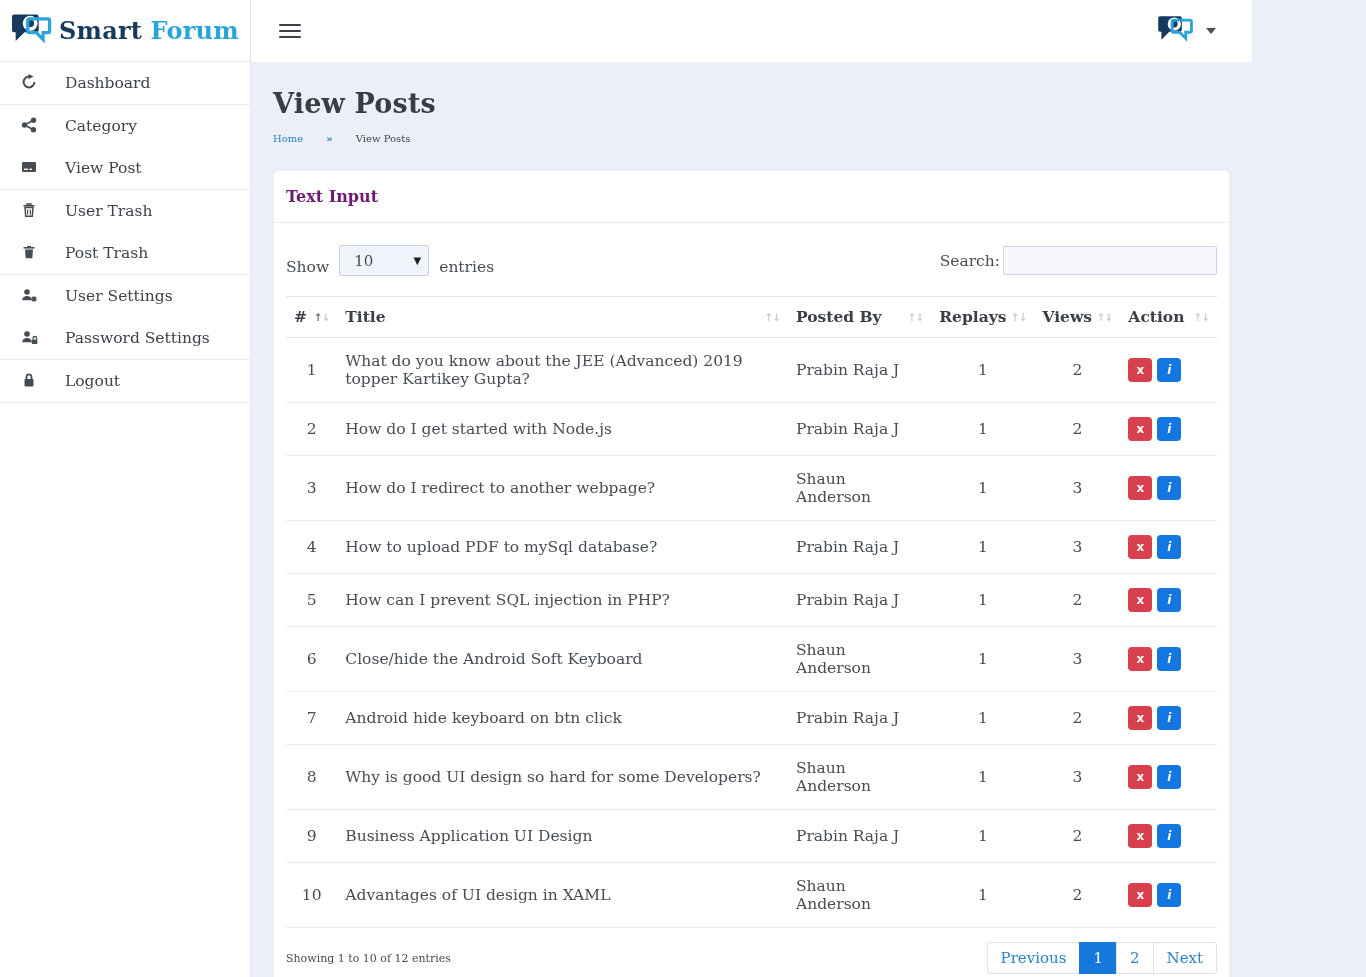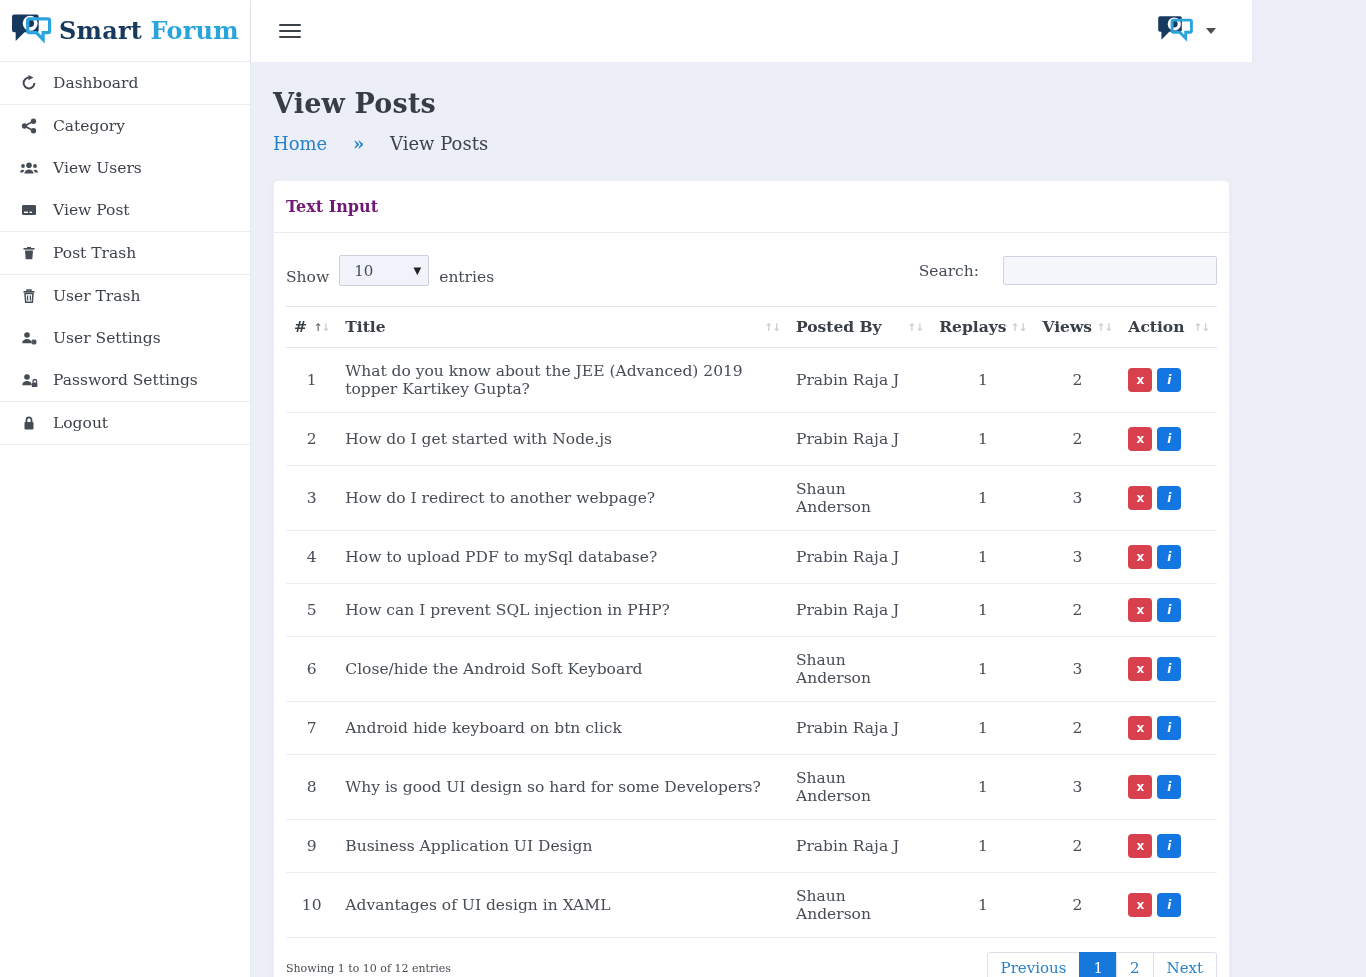--- a/index.html
+++ b/index.html
@@ -10,57 +10,57 @@
     width:1366px; height:977px;
     color:#474d54;
   }
   .app { display:flex; width:1252px; min-height:977px; }
 
   
   .sidebar { width:251px; flex-shrink:0; background:#fff; border-right:1px solid #e6e8f1; }
   .brand { height:62px; display:flex; align-items:center; gap:7px; padding:0 10px; border-bottom:1px solid #ecedf4; }
   .brand-name { font-size:24px; font-weight:600; color:#17395e; white-space:nowrap; letter-spacing:.2px; }
   .brand-name .secondary { color:#2aa5dc; }
-  .nav-item { display:flex; align-items:center; gap:15px; padding:12px 14px 12px 20px; font-size:15.5px; color:#3d434a; cursor:pointer; }
+  .nav-item { display:flex; gap:27px; padding:12px 14px 12px 20px; font-size:15.5px; color:#3d434a; cursor:pointer; }
   .nav-item.divider { border-bottom:1px solid #ecedf4; }
   .nav-icon { width:18px; height:16px; display:inline-flex; align-items:center; justify-content:center; flex-shrink:0; }
   .nav-icon svg { display:block; }
 
   
   .main { flex:1; display:flex; flex-direction:column; }
   .topbar { height:62px; background:#fff; display:flex; align-items:center; justify-content:space-between; padding:0 36px 0 28px; box-shadow:0 1px 3px rgba(50,60,90,.08); }
   .hamburger { width:22px; cursor:pointer; }
   .hamburger span { display:block; height:2px; background:#3c4248; margin:4px 0; border-radius:1px; }
   .user-menu { display:flex; align-items:center; gap:12px; cursor:pointer; }
   .caret-down { width:0; height:0; border-left:5px solid transparent; border-right:5px solid transparent; border-top:6px solid #4a4f54; }
 
   
   .content { flex:1; padding:26px 22px 0; background:#edeff8; }
   .page-title { margin:0; font-size:27px; font-weight:600; color:#373d44; letter-spacing:.2px; }
-  .breadcrumb { margin-top:14px; font-size:18px; }
+  .breadcrumb { margin-top:14px; font-size:10px; }
   .bc-home { color:#2782c6; text-decoration:none; cursor:pointer; }
   .bc-sep { color:#2782c6; margin:0 20px; font-weight:bold; }
   .bc-current { color:#3d434a; }
 
   
   .card { background:#fff; border-radius:5px; margin-top:26px; border:1px solid #eef0f6; box-shadow:0 1px 4px rgba(40,50,90,.05); }
   .card-header { padding:16px 12px; font-size:16px; color:#701a75; border-bottom:1px solid #e9ebf2;font-weight:bold; }
   .card-body { padding:14px 12px 12px; }
 
   .controls { display:flex; justify-content:space-between; align-items:center; margin:8px 0 20px; font-size:15.5px; color:#474d54; }
   .length-control { display:flex; align-items:flex-end; gap:10px; }
   .select-wrap { position:relative; display:inline-block; }
   .select-wrap select {
     appearance:none; -webkit-appearance:none;
     width:90px; height:31px; padding:2px 22px 2px 14px;
     font-family:"DejaVu Serif", serif; font-size:15px; color:#474d54;
     background:#f1f3fb; border:1px solid #c9cfdd; border-radius:2px; cursor:pointer;
   }
   .select-caret { position:absolute; right:8px; top:50%; transform:translateY(-58%); font-size:10px; color:#222; pointer-events:none; font-family:"DejaVu Sans",sans-serif; }
-  .search-control { display:flex; align-items:center; gap:24px; }
+  .search-control { display:flex; align-items:center; gap:3px; }
   .search-control input {
     width:214px; height:29px; padding:3px 8px;
     border:1px solid #cfd4e2; border-radius:2px; background:#f6f7fd;
     font-family:"DejaVu Serif", serif; font-size:15px; color:#474d54;
   }
 
   
   table.posts { width:100%; border-collapse:collapse; font-size:15.5px; color:#474d54; }
   .posts thead th {
     text-align:left; font-weight:700; color:#3a4046;
@@ -129,64 +129,51 @@
           <svg width="16" height="16" viewBox="0 0 16 16" fill="#454c54">
               <line x1="3.5" y1="8" x2="12.5" y2="3.2" stroke="#454c54" stroke-width="1.6"></line>
               <line x1="3.5" y1="8" x2="12.5" y2="12.8" stroke="#454c54" stroke-width="1.6"></line>
               <circle cx="3.5" cy="8" r="2.7"></circle>
               <circle cx="12.5" cy="3.2" r="2.7"></circle>
               <circle cx="12.5" cy="12.8" r="2.7"></circle>
             </svg>
         </span>
         <span>Category</span>
       </div>
-      <div class="nav-item">
-        <span class="nav-icon">
-          <svg width="18" height="16" viewBox="0 0 18 16" fill="#454c54">
-              <circle cx="9" cy="5.2" r="2.8"></circle>
-              <path d="M4.4 13.5 a4.6 4 0 0 1 9.2 0 z"></path>
-              <circle cx="3" cy="6" r="1.9"></circle>
-              <path d="M0 12.5 a3 2.8 0 0 1 4.6 -2.3 a6 6 0 0 0 -1.6 2.3 z"></path>
-              <circle cx="15" cy="6" r="1.9"></circle>
-              <path d="M18 12.5 a3 2.8 0 0 0 -4.6 -2.3 a6 6 0 0 1 1.6 2.3 z"></path>
-            </svg>
-        </span>
-        <span>View Users</span>
-      </div>
       <div class="nav-item divider">
         <span class="nav-icon">
           <svg width="16" height="16" viewBox="0 0 16 16">
               <rect x="1" y="3" width="14" height="10" rx="1.3" fill="#454c54"></rect>
               <rect x="3" y="9.6" width="4" height="1.4" fill="#fff"></rect>
               <rect x="8.5" y="9.6" width="2.5" height="1.4" fill="#fff"></rect>
             </svg>
         </span>
         <span>View Post</span>
-      </div>
-      <div class="nav-item divider">
-        <span class="nav-icon">
-          <svg width="16" height="16" viewBox="0 0 16 16" fill="#454c54">
-              <rect x="2.5" y="3" width="11" height="1.6"></rect>
-              <path d="M6 3 v-1 h4 v1 z"></path>
-              <path d="M4 5.6 h8 l-.7 8.6 h-6.6 z"></path>
-            </svg>
-        </span>
-        <span>Post Trash</span>
       </div>
       <div class="nav-item">
         <span class="nav-icon">
           <svg width="16" height="16" viewBox="0 0 16 16">
               <rect x="2.5" y="3" width="11" height="1.6" fill="#454c54"></rect>
               <path d="M6 3 v-1 h4 v1" fill="none" stroke="#454c54" stroke-width="1.4"></path>
               <path d="M4 5.6 h8 l-.7 8.6 h-6.6 z" fill="none" stroke="#454c54" stroke-width="1.5"></path>
               <line x1="6.6" y1="7.5" x2="6.6" y2="12.5" stroke="#454c54" stroke-width="1.2"></line>
               <line x1="9.4" y1="7.5" x2="9.4" y2="12.5" stroke="#454c54" stroke-width="1.2"></line>
             </svg>
         </span>
         <span>User Trash</span>
+      </div>
+      <div class="nav-item divider">
+        <span class="nav-icon">
+          <svg width="16" height="16" viewBox="0 0 16 16" fill="#454c54">
+              <rect x="2.5" y="3" width="11" height="1.6"></rect>
+              <path d="M6 3 v-1 h4 v1 z"></path>
+              <path d="M4 5.6 h8 l-.7 8.6 h-6.6 z"></path>
+            </svg>
+        </span>
+        <span>Post Trash</span>
       </div>
       <div class="nav-item">
         <span class="nav-icon">
           <svg width="17" height="16" viewBox="0 0 17 16" fill="#454c54">
               <circle cx="6" cy="5" r="2.8"></circle>
               <path d="M1.2 13.3 a4.8 4.2 0 0 1 9.6 0 z"></path>
               <g stroke="#454c54" stroke-width="1.2">
                 <line x1="13" y1="9.2" x2="13" y2="14.8"></line>
                 <line x1="10.2" y1="12" x2="15.8" y2="12"></line>
                 <line x1="11" y1="10" x2="15" y2="14"></line>

